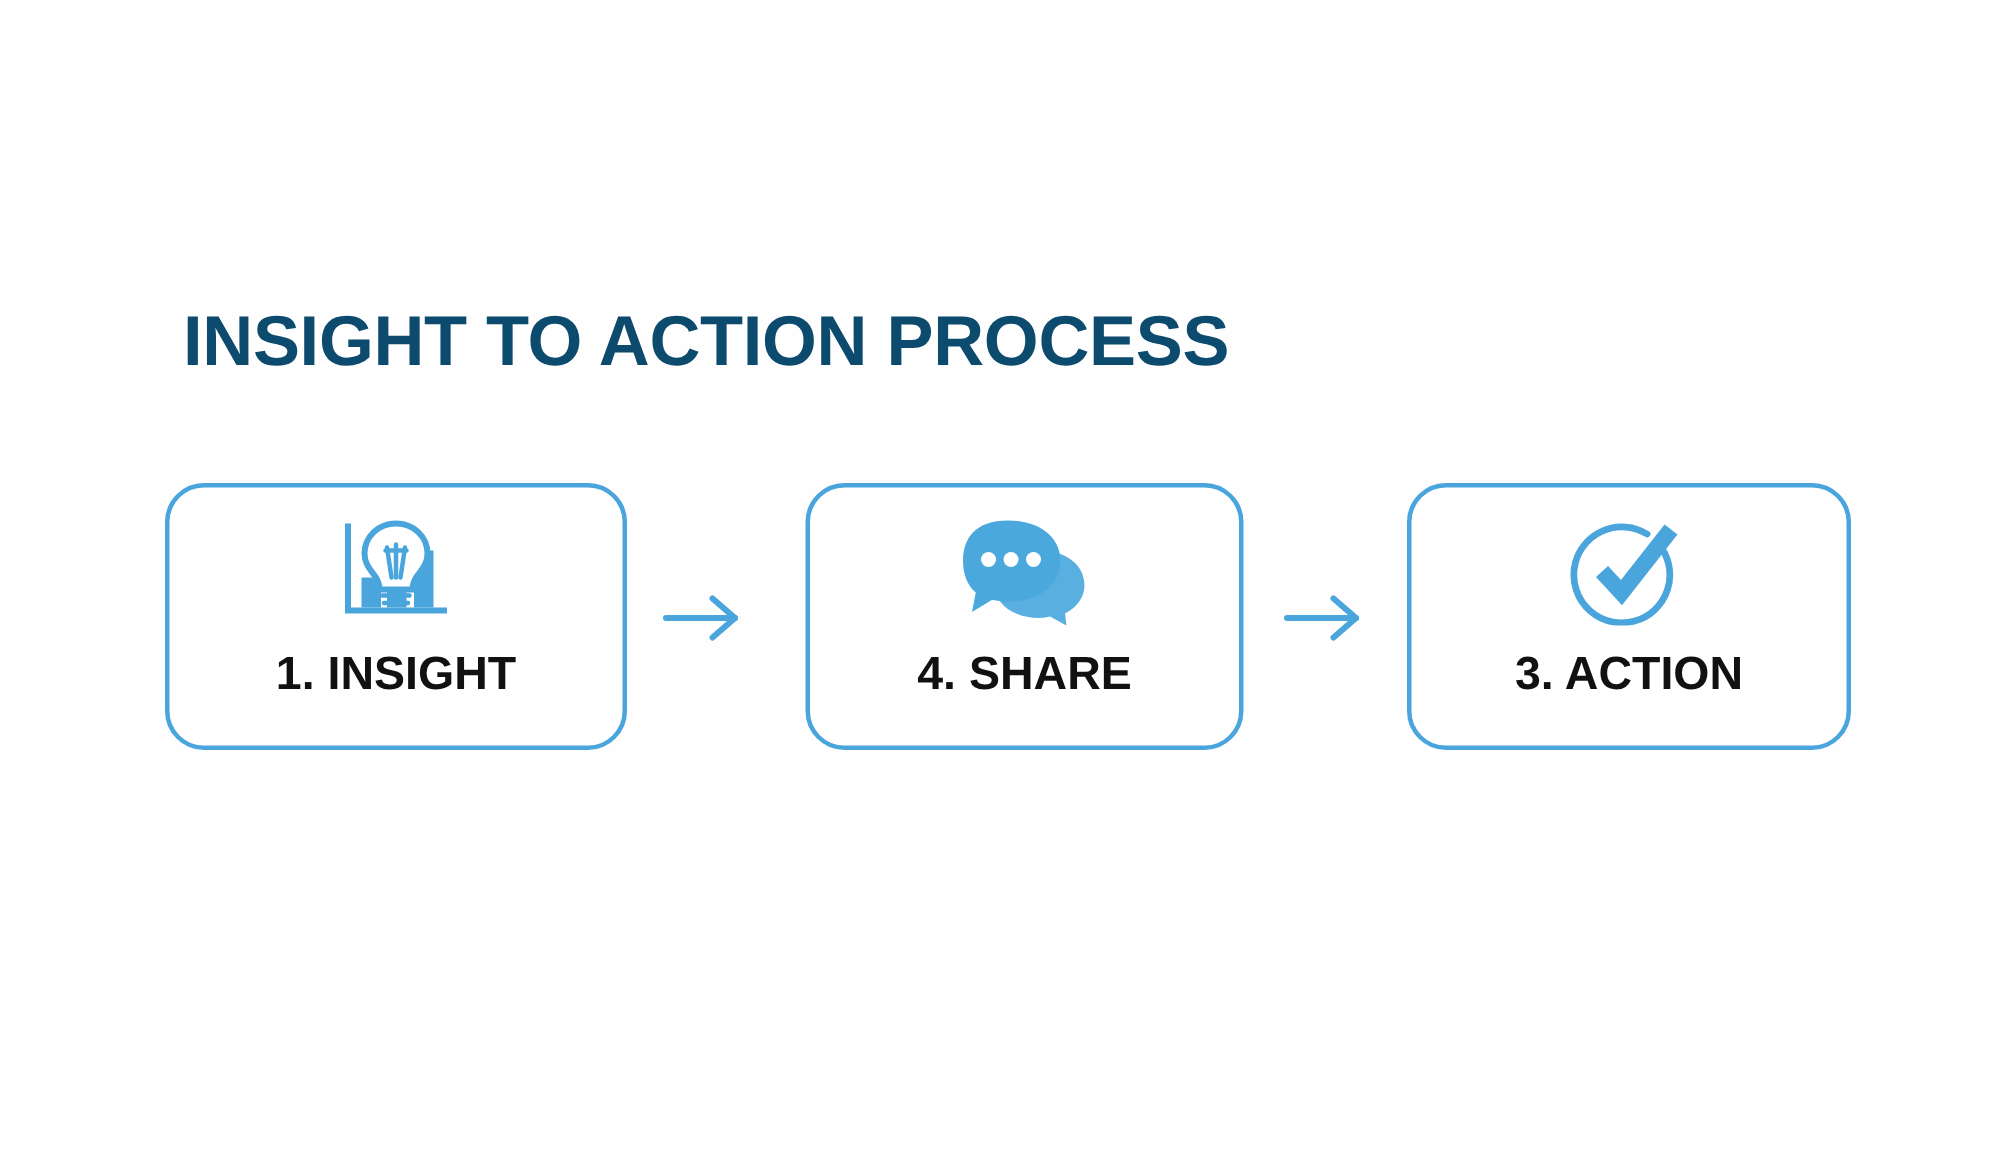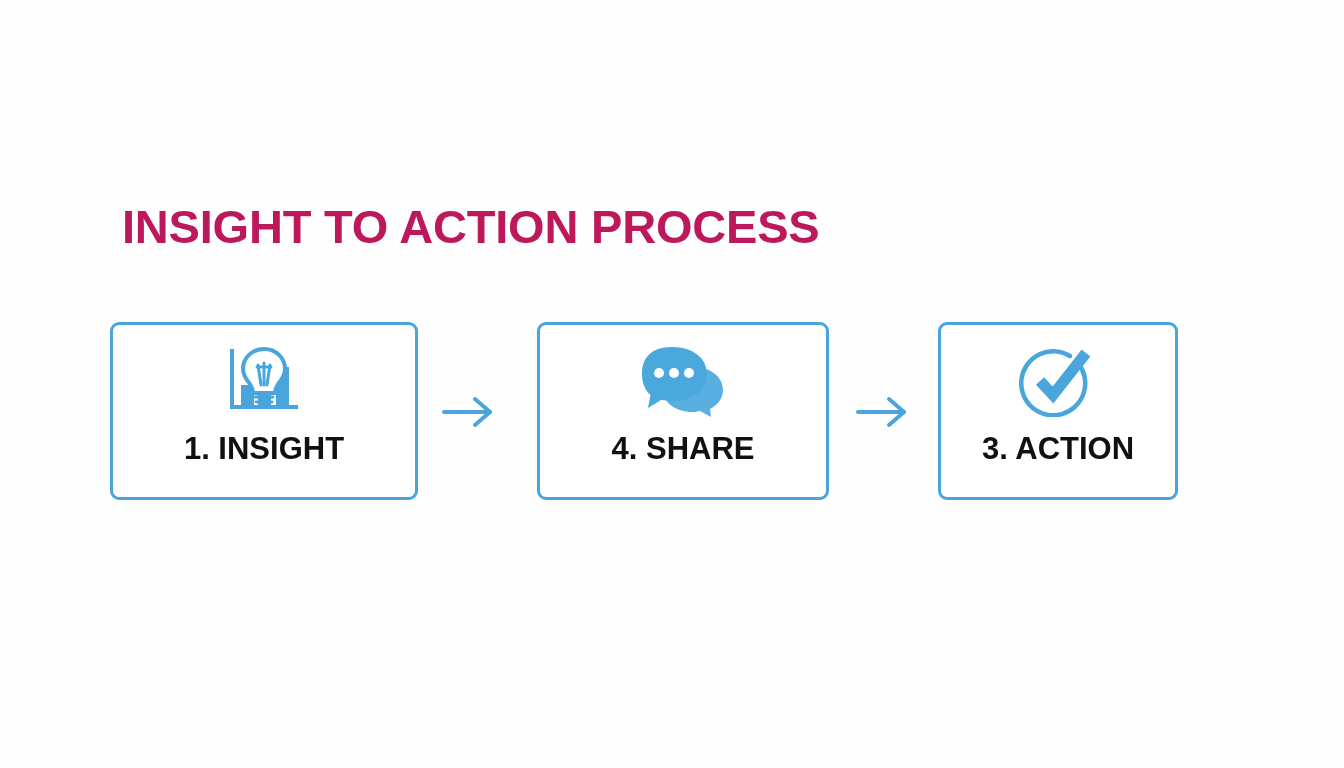--- a/index.html
+++ b/index.html
@@ -19,47 +19,47 @@
     inset: 0;
     background: #fefefe;
   }
   .page-title {
     position: absolute;
     left: 122px;
     top: 202px;
     font-size: 47px;
     font-weight: bold;
     letter-spacing: -0.2px;
-    color: #be185d;
+    color: #0c4a6e;
     white-space: nowrap;
     line-height: 1.05;
   }
   .flow {
     position: absolute;
     left: 108px;
     top: 322px;
     width: 1136px;
     height: 182px;
   }
   .card {
     position: absolute;
     top: 0;
     height: 178px;
     background: #ffffff;
     border: 3px solid #4aa5dd;
-    border-radius: 9px;
+    border-radius: 26px;
     box-sizing: border-box;
     display: flex;
     flex-direction: column;
     align-items: center;
     justify-content: flex-start;
   }
   .card-1 { left: 2px;   width: 308px; }
   .card-2 { left: 429px; width: 292px; }
-  .card-3 { left: 830px; width: 240px; }
+  .card-3 { left: 830px; width: 296px; }
 
   .card-icon {
     margin-top: 20px;
     height: 72px;
     display: flex;
     align-items: center;
     justify-content: center;
   }
   .card-label {
     margin-top: 14px;

